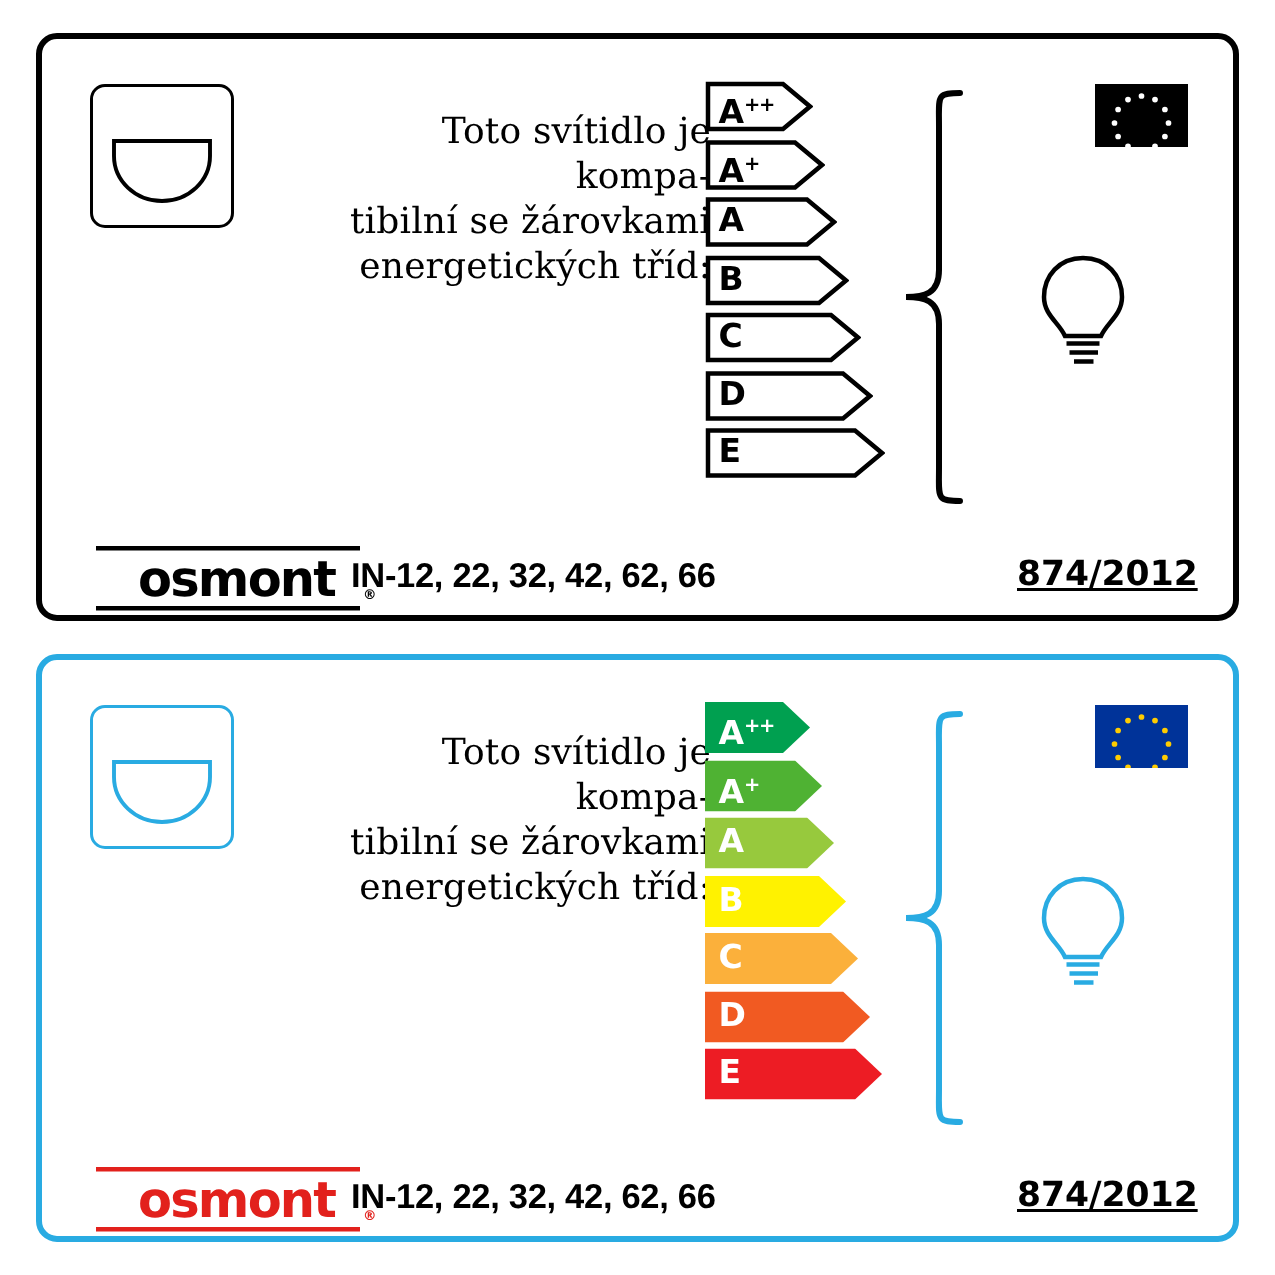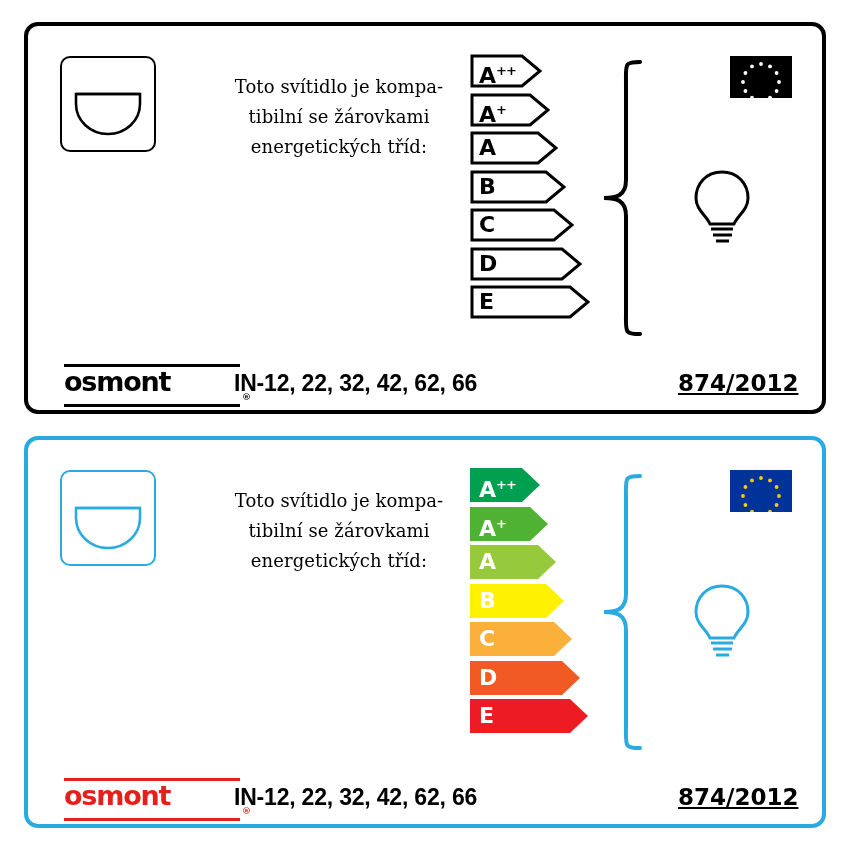--- a/index.html
+++ b/index.html
@@ -21,25 +21,25 @@
     box-sizing:border-box;
     width:96px;height:96px;
     border-radius:10px;
   }
   .pictogram svg{display:block;}
 
   
   .headline{
     position:absolute;
     font-family:"DejaVu Serif", serif;
-    font-size:18px;
+    font-size:24px;
     line-height:30px;
     letter-spacing:.1px;
     white-space:pre-line;
-    text-align:center;
+    text-align:right;
   }
 
   
   .euflag{position:absolute;width:62px;height:42px;box-sizing:border-box;}
   .euflag svg{display:block;}
 
   
   .classes{position:absolute;}
   .crow{position:relative;height:34px;margin-bottom:4.5px;}
   .crow svg{position:absolute;left:0;top:0;}
@@ -55,22 +55,23 @@
 
   
   .brace{position:absolute;}
   .bulb{position:absolute;}
 
   
   .logo{position:absolute;}
   .logo .word{
     font-family:"DejaVu Sans", sans-serif;
     font-weight:bold;
-    font-size:27px;
+    font-size:33px;
     letter-spacing:-1.2px;
+    margin-left:28px;
   }
   .logo .bar{position:absolute;height:3px;}
   .logo .reg{position:absolute;font-size:9px;font-weight:bold;}
 
   .models{
     position:absolute;
     font-family:Liberation Sans, sans-serif;
     font-weight:bold;
     font-size:23px;
     letter-spacing:-.2px;

